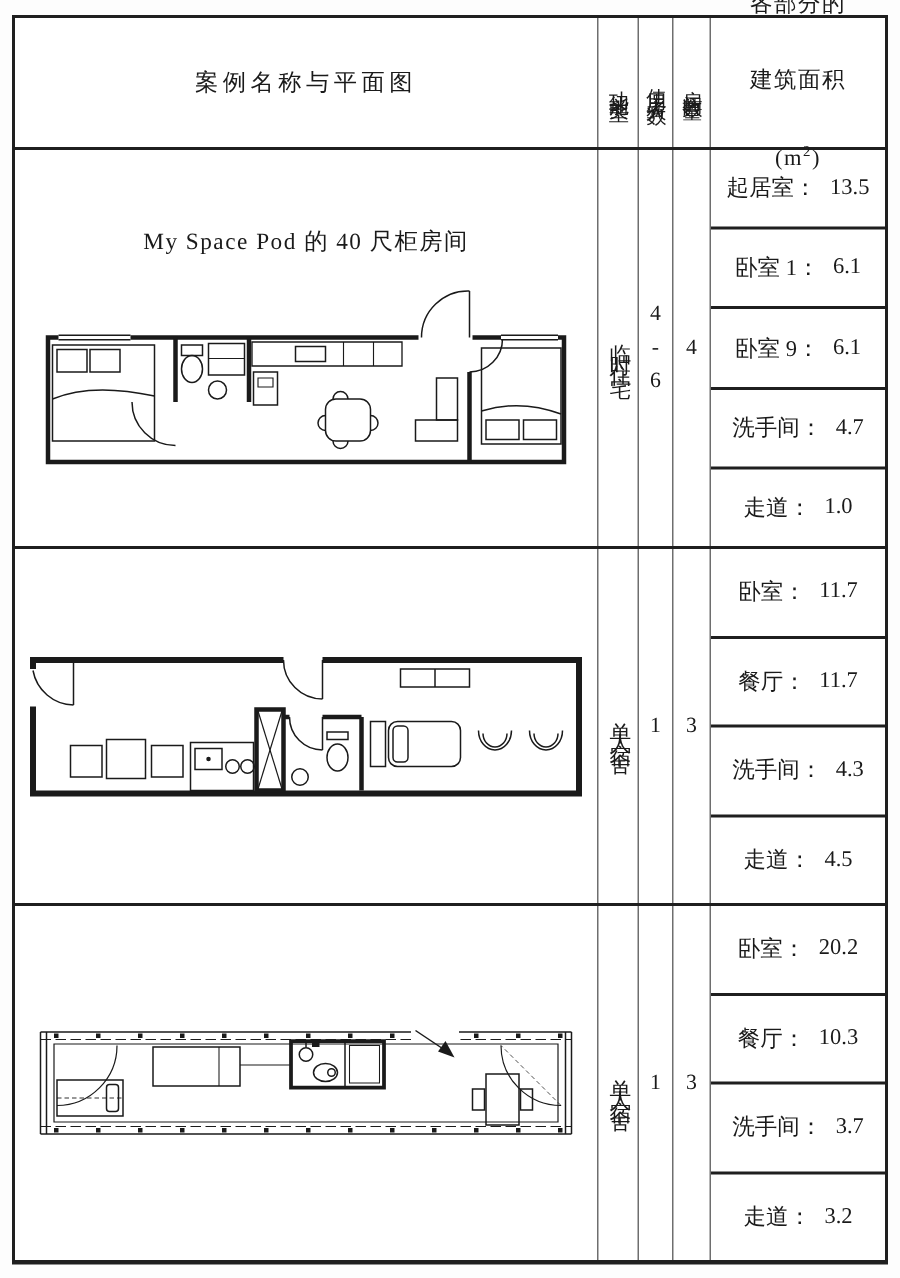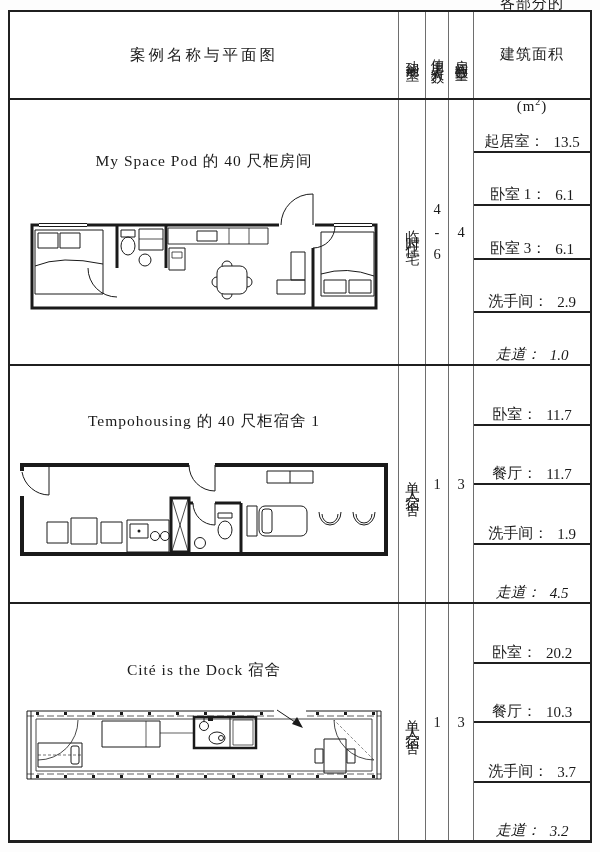--- a/index.html
+++ b/index.html
@@ -26,23 +26,23 @@
   .harea { flex-direction:column; font-size:15px; line-height:1.55; letter-spacing:1px;gap:28px; }
   sup { font-size:10px; }
   .num { font-size:14.5px; }
   .stacked { white-space:pre-line; text-align:center; line-height:1.55; font-size:14.5px; }
   .case-cell { flex-direction:column; }
   .case-title { font-size:15.5px; letter-spacing:1px; }
   .r1 .case-title { margin-bottom:20px; }
   .r2 .case-title { margin-bottom:30px; }
   .r3 .case-title { margin-bottom:24px; }
   .arealist { flex-direction:column; align-items:stretch; padding:0; }
-  .area { flex:1; display:flex; align-items:flex-end; justify-content:center;
+  .area { flex:1; display:flex; align-items:center; justify-content:center;
           border-bottom:2.5px solid #1f1f1f; font-size:15px; }
-  .area:last-child { border-bottom:none;font-style:italic; }
+  .area:last-child { border-bottom:none; }
   .area .sep { margin-right:9px; }
   svg { display:block; }
   .plan * { vector-effect:non-scaling-stroke; }
 </style>
 </head>
 <body>
 
 <div class="table">
 
   <div class="row hrow">
@@ -128,40 +128,39 @@
           <span>起居室</span>
           <span class="sep">：</span>
           <span>13.5</span>
         </div>
       <div class="area">
           <span>卧室 1</span>
           <span class="sep">：</span>
           <span>6.1</span>
         </div>
       <div class="area">
-          <span>卧室 3</span>
+          <span>卧室 9</span>
           <span class="sep">：</span>
           <span>6.1</span>
         </div>
       <div class="area">
           <span>洗手间</span>
           <span class="sep">：</span>
-          <span>2.9</span>
+          <span>4.7</span>
         </div>
       <div class="area">
           <span>走道</span>
           <span class="sep">：</span>
           <span>1.0</span>
         </div>
     </div>
   </div>
 
   <div class="row r2">
     <div class="c c1 case-cell">
-      <div class="case-title">Tempohousing 的 40 尺柜宿舍 1</div>
       <svg class="plan" width="370" height="95" viewBox="0 0 370 95" fill="none" stroke="#1a1a1a" stroke-width="1">
         <rect x="3" y="3" width="364" height="89" stroke-width="4"></rect>
         <rect x="0" y="9" width="6" height="25" fill="#fff" stroke="none"></rect>
         <line x1="30" y1="5" x2="30" y2="33"></line>
         <path d="M30,33 A28 28 0 0 1 3,10"></path>
         <rect x="28" y="60" width="21" height="21"></rect>
         <rect x="52" y="56" width="26" height="26"></rect>
         <rect x="82" y="60" width="21" height="21"></rect>
         <rect x="108" y="58" width="42" height="32"></rect>
         <rect x="111" y="62" width="18" height="14"></rect>
@@ -209,33 +208,32 @@
           <span>11.7</span>
         </div>
       <div class="area">
           <span>餐厅</span>
           <span class="sep">：</span>
           <span>11.7</span>
         </div>
       <div class="area">
           <span>洗手间</span>
           <span class="sep">：</span>
-          <span>1.9</span>
+          <span>4.3</span>
         </div>
       <div class="area">
           <span>走道</span>
           <span class="sep">：</span>
           <span>4.5</span>
         </div>
     </div>
   </div>
 
   <div class="row r3">
     <div class="c c1 case-cell">
-      <div class="case-title">Cité is the Dock 宿舍</div>
       <svg class="plan" width="360" height="80" viewBox="0 0 360 80" fill="none" stroke="#1a1a1a" stroke-width="1">
         <line x1="3" y1="6" x2="357" y2="6"></line>
         <line x1="3" y1="11" x2="357" y2="11" stroke-width="0.7" stroke-dasharray="7 3"></line>
         <line x1="12" y1="8.5" x2="352" y2="8.5" stroke-width="3" stroke-dasharray="3 25"></line>
         <line x1="3" y1="74" x2="357" y2="74"></line>
         <line x1="3" y1="69" x2="357" y2="69" stroke-width="0.7" stroke-dasharray="7 3"></line>
         <line x1="12" y1="71.5" x2="352" y2="71.5" stroke-width="3" stroke-dasharray="3 25"></line>
         <line x1="3" y1="6" x2="3" y2="74"></line>
           <line x1="7" y1="6" x2="7" y2="74"></line>
         <line x1="353" y1="6" x2="353" y2="74"></line>

